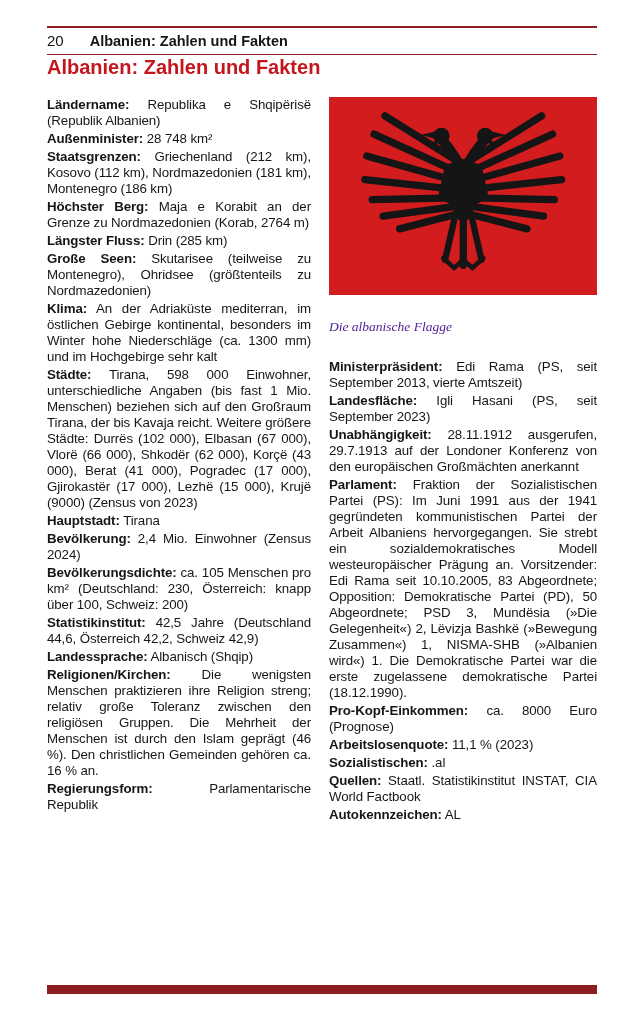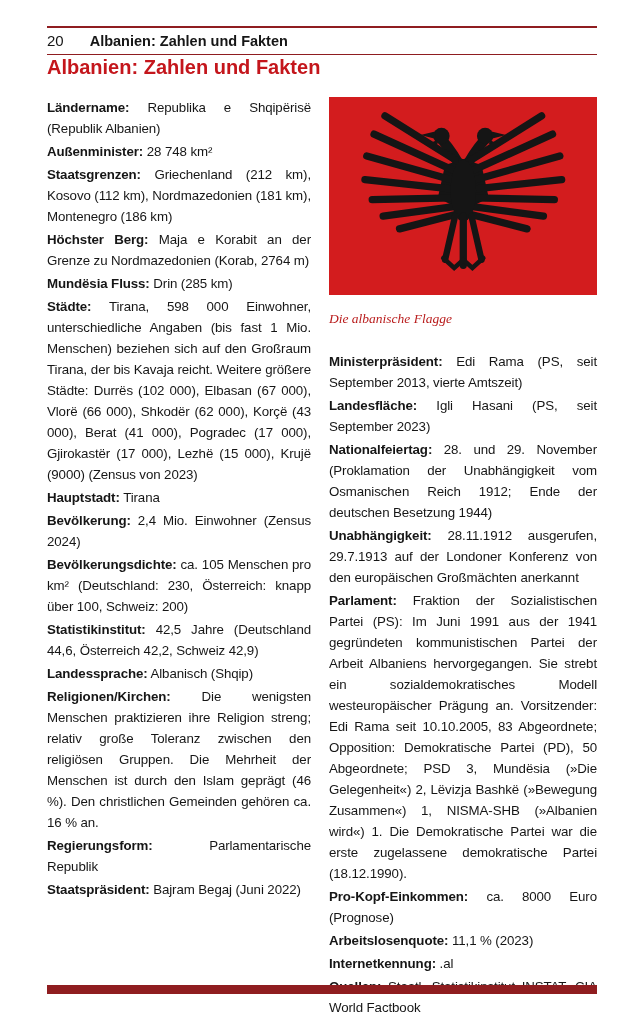--- a/index.html
+++ b/index.html
@@ -33,35 +33,35 @@
     font-size:20px;font-weight:700;color:var(--accent-red);
   }
 
   .columns{
     position:absolute;left:47px;top:97px;width:550px;
     display:flex;gap:18px;align-items:flex-start;
   }
   .col-left{width:264px;flex:0 0 264px;}
   .col-right{width:268px;flex:0 0 268px;}
 
-  .facts{font-size:13.3px;line-height:21px;text-align:justify;
+  .facts{font-size:13.3px;line-height:16px;text-align:justify;
          hyphens:auto;-webkit-hyphens:auto;letter-spacing:-0.1px;}
   .fact{margin:0 0 2px 0;}
   .fact-label{font-weight:700;}
 
   .flag{
     width:268px;height:198px;background:var(--flag-red);
     display:flex;align-items:center;justify-content:center;overflow:hidden;
   }
   .flag svg{height:92%;}
 
   .flag-caption{
-    margin:16px 0 0 0;
+    margin:24px 0 0 0;
     font-family:"Liberation Serif","DejaVu Serif",serif;
-    font-style:italic;font-size:13.5px;color:#b91c1c;
+    font-style:italic;font-size:13.5px;color:#4c1d95;
   }
   .col-right .facts{margin-top:24px;}
 
   .footer-bar{
     position:absolute;left:47px;top:985px;width:550px;height:9px;
     background:var(--rule-red);
   }
 </style>
 </head>
 <body>
@@ -80,42 +80,43 @@
     <div class="col-left">
       <div class="facts" id="left-facts">
   <p class="fact"><b class="fact-label">Ländername:</b> <span class="fact-text">Republika e Shqipërisë (Republik Albanien)</span></p>
 
   <p class="fact"><b class="fact-label">Außenminister:</b> <span class="fact-text">28 748 km²</span></p>
 
   <p class="fact"><b class="fact-label">Staatsgrenzen:</b> <span class="fact-text">Griechenland (212 km), Kosovo (112 km), Nordmazedonien (181 km), Montenegro (186 km)</span></p>
 
   <p class="fact"><b class="fact-label">Höchster Berg:</b> <span class="fact-text">Maja e Korabit an der Grenze zu Nordmazedonien (Korab, 2764 m)</span></p>
 
-  <p class="fact"><b class="fact-label">Mundësia Fluss:</b> <span class="fact-text">Drin (285 km)</span></p>
+  <p class="fact"><b class="fact-label">Längster Fluss:</b> <span class="fact-text">Drin (285 km)</span></p>
 
+  <p class="fact"><b class="fact-label">Große Seen:</b> <span class="fact-text">Skutarisee (teilweise zu Montenegro), Ohridsee (größtenteils zu Nordmazedonien)</span></p>
 
+  <p class="fact"><b class="fact-label">Klima:</b> <span class="fact-text">An der Adriaküste mediterran, im östlichen Gebirge kontinental, besonders im Winter hohe Niederschläge (ca. 1300 mm) und im Hochgebirge sehr kalt</span></p>
 
   <p class="fact"><b class="fact-label">Städte:</b> <span class="fact-text">Tirana, 598 000 Einwohner, unterschiedliche Angaben (bis fast 1 Mio. Menschen) beziehen sich auf den Großraum Tirana, der bis Kavaja reicht. Weitere größere Städte: Durrës (102 000), Elbasan (67 000), Vlorë (66 000), Shkodër (62 000), Korçë (43 000), Berat (41 000), Pogradec (17 000), Gjirokastër (17 000), Lezhë (15 000), Krujë (9000) (Zensus von 2023)</span></p>
 
   <p class="fact"><b class="fact-label">Hauptstadt:</b> <span class="fact-text">Tirana</span></p>
 
   <p class="fact"><b class="fact-label">Bevölkerung:</b> <span class="fact-text">2,4 Mio. Einwohner (Zensus 2024)</span></p>
 
   <p class="fact"><b class="fact-label">Bevölkerungsdichte:</b> <span class="fact-text">ca. 105 Menschen pro km² (Deutschland: 230, Österreich: knapp über 100, Schweiz: 200)</span></p>
 
   <p class="fact"><b class="fact-label">Statistikinstitut:</b> <span class="fact-text">42,5 Jahre (Deutschland 44,6, Österreich 42,2, Schweiz 42,9)</span></p>
 
 
   <p class="fact"><b class="fact-label">Landessprache:</b> <span class="fact-text">Albanisch (Shqip)</span></p>
 
   <p class="fact"><b class="fact-label">Religionen/Kirchen:</b> <span class="fact-text">Die wenigsten Menschen praktizieren ihre Religion streng; relativ große Toleranz zwischen den religiösen Gruppen. Die Mehrheit der Menschen ist durch den Islam geprägt (46 %). Den christlichen Gemeinden gehören ca. 16 % an.</span></p>
 
   <p class="fact"><b class="fact-label">Regierungsform:</b> <span class="fact-text">Parlamentarische Republik</span></p>
 
-  <p class="fact"><b class="fact-label">Staatspräsident:</b> <span class="fact-text">Bajram Begaj (Juni 2022)</span></p>
 </div>
     </div>
 
     <div class="col-right">
       <figure style="margin:0">
         <div class="flag">
           <svg viewBox="0 0 240 200" xmlns="http://www.w3.org/2000/svg" xmlns:xlink="http://www.w3.org/1999/xlink" aria-hidden="true">
             <g fill="var(--eagle-black)" stroke="var(--eagle-black)">
               <g id="half">
                 <path d="M120,74 C113,60 107,50 98,40" stroke-width="11" fill="none" stroke-linecap="round"></path>
@@ -145,31 +146,30 @@
           </svg>
         </div>
         <figcaption class="flag-caption">Die albanische Flagge</figcaption>
       </figure>
       <div class="facts" id="right-facts">
   <p class="fact"><b class="fact-label">Ministerpräsident:</b> <span class="fact-text">Edi Rama (PS, seit September 2013, vierte Amtszeit)</span></p>
 
   <p class="fact"><b class="fact-label">Landesfläche:</b> <span class="fact-text">Igli Hasani (PS, seit September 2023)</span></p>
 
 
-  <p class="fact"><b class="fact-label">Nationalfeiertag:</b> <span class="fact-text">28. und 29. November (Proklamation der Unabhängigkeit vom Osmanischen Reich 1912; Ende der deutschen Besetzung 1944)</span></p>
 
   <p class="fact"><b class="fact-label">Unabhängigkeit:</b> <span class="fact-text">28.11.1912 ausgerufen, 29.7.1913 auf der Londoner Konferenz von den europäischen Großmächten anerkannt</span></p>
 
   <p class="fact"><b class="fact-label">Parlament:</b> <span class="fact-text">Fraktion der Sozialistischen Partei (PS): Im Juni 1991 aus der 1941 gegründeten kommunistischen Partei der Arbeit Albaniens hervorgegangen. Sie strebt ein sozialdemokratisches Modell westeuropäischer Prägung an. Vorsitzender: Edi Rama seit 10.10.2005, 83 Abgeordnete; Opposition: Demokratische Partei (PD), 50 Abgeordnete; PSD 3, Mundësia (»Die Gelegenheit«) 2, Lëvizja Bashkë (»Bewegung Zusammen«) 1, NISMA-SHB (»Albanien wird«) 1. Die Demokratische Partei war die erste zugelassene demokratische Partei (18.12.1990).</span></p>
 
   <p class="fact"><b class="fact-label">Pro-Kopf-Einkommen:</b> <span class="fact-text">ca. 8000 Euro (Prognose)</span></p>
 
   <p class="fact"><b class="fact-label">Arbeitslosenquote:</b> <span class="fact-text">11,1 % (2023)</span></p>
 
-  <p class="fact"><b class="fact-label">Internetkennung:</b> <span class="fact-text">.al</span></p>
+  <p class="fact"><b class="fact-label">Sozialistischen:</b> <span class="fact-text">.al</span></p>
 
   <p class="fact"><b class="fact-label">Quellen:</b> <span class="fact-text">Staatl. Statistikinstitut INSTAT, CIA World Factbook</span></p>
 
   <p class="fact"><b class="fact-label">Autokennzeichen:</b> <span class="fact-text">AL</span></p>
 </div>
     </div>
 
   </div>
 
   <div class="footer-bar"></div>

